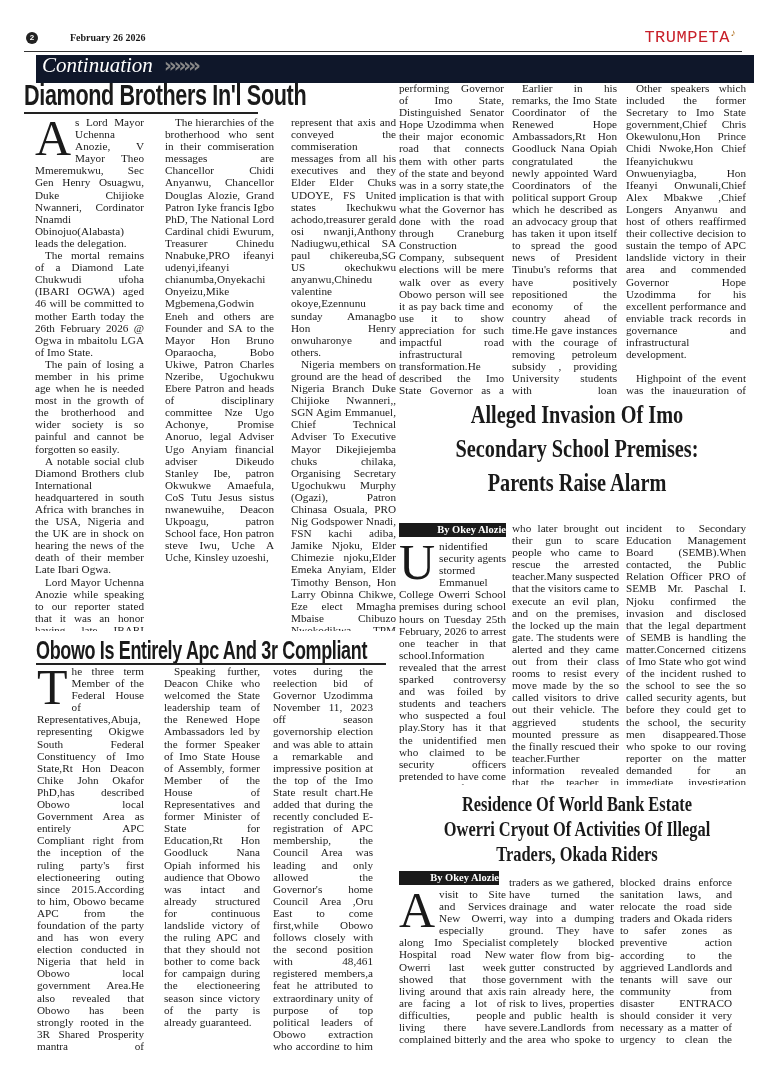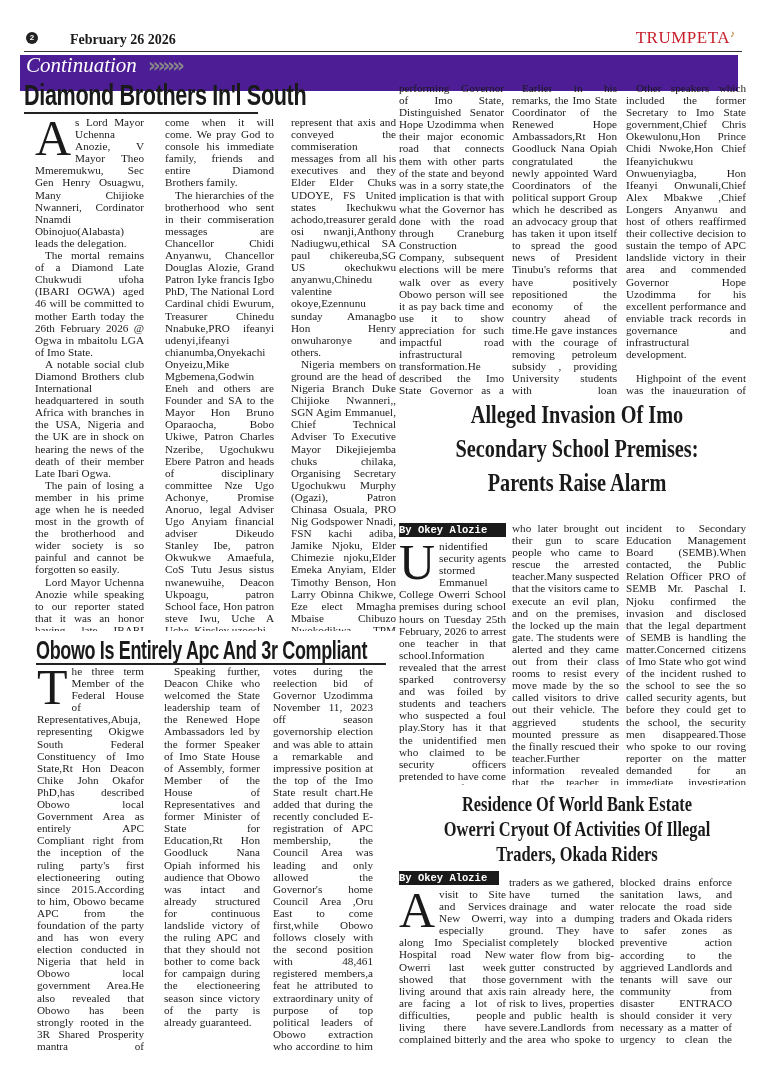--- a/index.html
+++ b/index.html
@@ -2,44 +2,44 @@
 <html><head>
 <meta charset="utf-8">
 <style>
   * { box-sizing: border-box; margin: 0; padding: 0; }
   html, body { width: 763px; height: 1080px; background: #ffffff; overflow: hidden; }
   body { font-family: "Liberation Serif", serif; color: #1a1a1a; position: relative; }
 
   .masthead { position: absolute; left: 24px; top: 30px; width: 718px; height: 22px; }
   .masthead .rule { position: absolute; left: 0; right: 0; bottom: 0; height: 1px; background: #333; }
   .page-num { position: absolute; left: 2px; top: 2px; width: 12px; height: 12px; border-radius: 50%; background: #222; color: #fff; font-size: 8px; font-weight: bold; text-align: center; line-height: 12px; font-family: "Liberation Sans", sans-serif; }
-  .masthead-date { position: absolute; left: 46px; top: 2px; font-size: 14px; font-weight: bold; font-family: "Liberation Serif", serif; }
-  .brand { position: absolute; right: 0; top: -2px; font-size: 17px; color: #c8202a; letter-spacing: 0.5px; font-family: Liberation Serif, serif; }
+  .masthead-date { position: absolute; left: 46px; top: 2px; font-size: 10px; font-weight: bold; font-family: "Liberation Serif", serif; }
+  .brand { position: absolute; right: 0; top: -2px; font-size: 17px; color: #c8202a; letter-spacing: 0.5px; font-family: Liberation Mono, monospace; }
   .brand-icon { display: inline-block; width: 12px; height: 10px; color: #b07020; font-size: 10px; vertical-align: top; }
 
-  .continuation-bar { position: absolute; left: 20px; top: 55px; width: 718px; height: 36px; background: #4c1d95; color: #fff; }
+  .continuation-bar { position: absolute; left: 36px; top: 55px; width: 718px; height: 28px; background: #0f172a; color: #fff; }
   .continuation-bar .label { position: absolute; left: 6px; top: -2px; font-size: 21px; font-style: italic; font-family: "Liberation Serif", serif; }
   .continuation-bar .chev { position: absolute; left: 128px; top: -1px; font-size: 19px; color: #888; font-weight: bold; letter-spacing: -3px; font-family: "DejaVu Sans", sans-serif; }
 
   .headline-condensed { font-family: "Liberation Sans", sans-serif; font-weight: bold; transform-origin: left top; white-space: nowrap; letter-spacing: -0.5px; }
   .h-diamond { position: absolute; left: 24px; top: 78px; font-size: 30px; transform: scaleX(0.72); }
   .h-diamond-rule { position: absolute; left: 24px; top: 112px; width: 234px; height: 2px; background: #222; }
   .h-obowo { position: absolute; left: 36px; top: 636px; font-size: 25px; transform: scaleX(0.72); }
   .h-obowo-rule { position: absolute; left: 36px; top: 663px; width: 350px; height: 2px; background: #222; }
 
   .col { position: absolute; font-size: 11.2px; line-height: 12.1px; text-align: justify; overflow: hidden; }
   .col p { text-indent: 10px; }
   .col p.first { text-indent: 0; }
   .dropcap { float: left; font-size: 50px; line-height: 40px; margin: 2px 4px 0 0; font-family: "Liberation Serif", serif; }
 
   .h-serif { position: absolute; font-family: "Liberation Serif", serif; font-weight: bold; text-align: center; white-space: nowrap; transform-origin: center top; }
   .h-alleged { left: 392px; top: 398px; width: 370px; font-size: 26px; line-height: 34px; transform: scaleX(0.78); }
   .h-residence { left: 392px; top: 792px; width: 370px; font-size: 20px; line-height: 25px; transform: scaleX(0.82); }
 
-  .byline { position: absolute; height: 14px; background: #1a1a1a; color: #fff; font-size: 10.5px; font-weight: bold; text-align: left; line-height: 14px; font-family: Liberation Mono, monospace; }
+  .byline { position: absolute; height: 14px; background: #1a1a1a; color: #fff; font-size: 10.5px; font-weight: bold; text-align: right; line-height: 14px; font-family: Liberation Serif, serif; }
 </style>
 </head>
 <body>
 
 <div class="masthead">
   <span class="page-num">2</span>
   <span class="masthead-date">February 26  2026</span>
   <span class="brand"><span>TRUMPETA</span><span class="brand-icon">♪</span></span>
   <div class="rule"></div>
 </div>
@@ -47,29 +47,28 @@
 <div class="continuation-bar">
   <span class="label">Continuation</span>
   <span class="chev">›››››››</span>
 </div>
 
 <div class="headline-condensed h-diamond">Diamond Brothers In'l South</div>
 <div class="h-diamond-rule"></div>
 
 <div class="col" style="left:35px; top:116px; width:109px; height:515px;">
   <span class="dropcap">A</span>
-  <p class="first">s Lord Mayor Uchenna Anozie, V Mayor Theo Mmeremukwu, Sec Gen Henry Osuagwu, Many Chijioke Nwanneri, Cordinator Nnamdi Obinojuo(Alabasta) leads the delegation.</p>
+  <p class="first">s Lord Mayor Uchenna Anozie, V Mayor Theo Mmeremukwu, Sec Gen Henry Osuagwu, Duke Chijioke Nwanneri, Cordinator Nnamdi Obinojuo(Alabasta) leads the delegation.</p>
   <p>The mortal remains of a Diamond Late Chukwudi ufoha (IBARI OGWA) aged 46 will be committed to mother Earth today the 26th February 2026 @ Ogwa in mbaitolu LGA of Imo State.</p>
+  <p>The pain of losing a member in his prime age when he is needed most in the growth of the brotherhood and wider society is so painful and cannot be forgotten so easily.</p>
   <p>A notable social club Diamond Brothers club International headquartered in south Africa with branches in the USA, Nigeria and the UK are in shock on hearing the news of the death of their member Late Ibari Ogwa.</p>
-  <p>The pain of losing a member in his prime age when he is needed most in the growth of the brotherhood and wider society is so painful and cannot be forgotten so easily.</p>
   <p>Lord Mayor Uchenna Anozie while speaking to our reporter stated that it was an honor having late IBARI OGWA as a member of Diamond when he was alive, that he late Chukwudi Ufoha symbolizes joy, loyalty, kindness and strong camaraderie spirit when he was alive. While the pain of lossing Ibari Ogwa is immense, we the members of Diamond Brothers International are thankful for the time we shared together and had wished we had greater and more fulfilling life together. Though we are abraised that death is inevitable and will</p>
 </div>
 
 <div class="col" style="left:165px; top:116px; width:109px; height:515px;">
-  <p class="first">come when it will come. We pray God to console his immediate family, friends and entire Diamond Brothers family.</p>
   <p>The hierarchies of the brotherhood who sent in their commiseration messages are Chancellor Chidi Anyanwu, Chancellor Douglas Alozie, Grand Patron Iyke francis Igbo PhD, The National Lord Cardinal chidi Ewurum, Treasurer Chinedu Nnabuke,PRO ifeanyi udenyi,ifeanyi chianumba,Onyekachi Onyeizu,Mike Mgbemena,Godwin Eneh and others are Founder and SA to the Mayor Hon Bruno Oparaocha, Bobo Ukiwe, Patron Charles Nzeribe, Ugochukwu Ebere Patron and heads of disciplinary committee Nze Ugo Achonye, Promise Anoruo, legal Adviser Ugo Anyiam financial adviser Dikeudo Stanley Ibe, patron Okwukwe Amaefula, CoS Tutu Jesus sistus nwanewuihe, Deacon Ukpoagu, patron School face, Hon patron steve Iwu, Uche A Uche, Kinsley uzoeshi,</p>
 
 </div>
 
 <div class="col" style="left:291px; top:116px; width:105px; height:515px;">
   <p class="first">represent that axis and conveyed the commiseration messages from all his executives and they Elder Elder Chuks UDOYE, FS United states Ikechukwu achodo,treasurer gerald osi nwanji,Anthony Nadiugwu,ethical SA paul chikereuba,SG US okechukwu anyanwu,Chinedu valentine okoye,Ezennunu sunday Amanagbo Hon Henry onwuharonye and others.</p>
   <p>Nigeria members on ground are the head of Nigeria Branch Duke Chijioke Nwanneri,, SGN Agim Emmanuel, Chief Technical Adviser To Executive Mayor Dikejiejemba chuks chilaka, Organising Secretary Ugochukwu Murphy (Ogazi), Patron Chinasa Osuala, PRO Nig Godspower Nnadi, FSN kachi adiba, Jamike Njoku, Elder Chimezie njoku,Elder Emeka Anyiam, Elder Timothy Benson, Hon Larry Obinna Chikwe, Eze elect Mmagha Mbaise Chibuzo Nwokodikwa, TPM chidi Okorocha, TPM Chidi Nwanevu, Izu Okoro, Ezeji Frank, Chidubem Diala, Agu Bokly, Godday Ndubuisi,Pascal Davies, Ben Nwude, Iyke uchendu Chief Theo Uwalaka, Owelle Evans Williams, The crown prince Ikedi ubochi,</p>
 
 </div>
 

